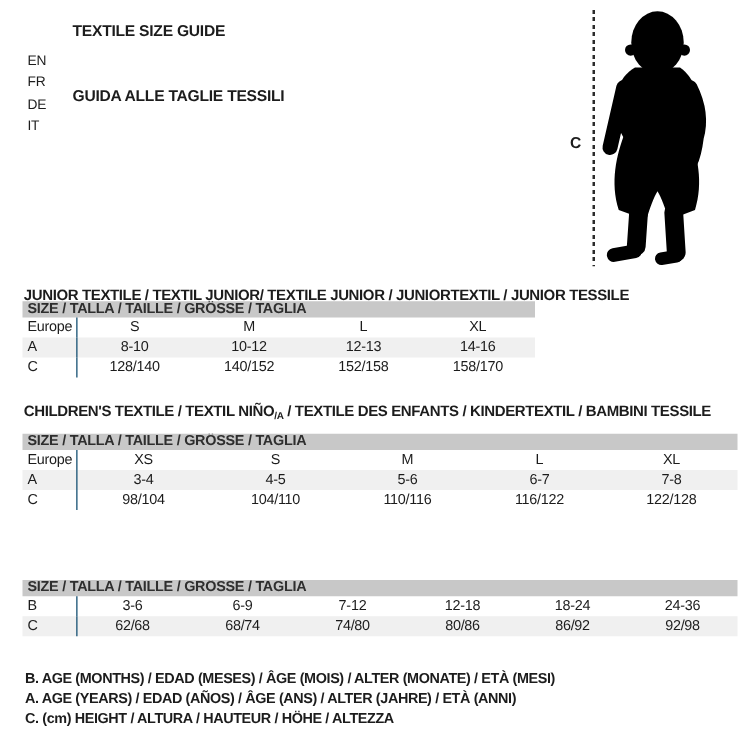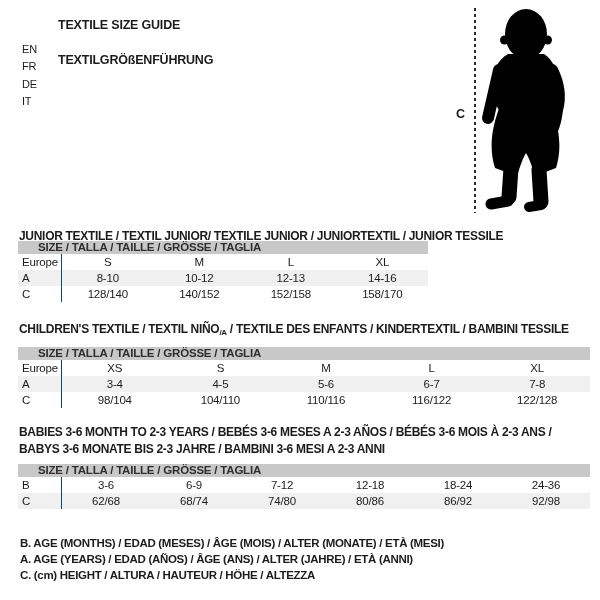--- a/index.html
+++ b/index.html
@@ -29,21 +29,21 @@
   .sec-heading {
     position: absolute; left: 19px;
     font-size: 12px; font-weight: 700; letter-spacing: -0.3px;
     line-height: 16.5px; white-space: nowrap;
   }
   .sub { font-size: 8px; vertical-align: -2px; font-weight: 700; }
   .stable { position: absolute; left: 18px; }
   .size-bar {
     height: 13px; background: #c8c8c8;
     font-size: 11.5px; font-weight: 600; color: #2e2e2e;
-    line-height: 13px; padding-left: 20px; white-space: nowrap; overflow: hidden;
+    line-height: 13px; padding-left: 4px; white-space: nowrap; overflow: hidden;
   }
   .trow { display: grid; height: 16px; align-items: center; }
   .trow.shaded { background: #f0f0f0; }
   .tlabel {
     font-size: 11.5px; padding-left: 4px; height: 100%;
     display: flex; align-items: center;
     border-right: 1px solid #0c4a6e;
   }
   .tcell { font-size: 11.5px; text-align: center; }
   .t1 { width: 410px; top: 241px; }
@@ -61,24 +61,24 @@
   <div class="lang-list">
     <div class="lang-row">
       <span class="lang-code">EN</span>
       <span class="lang-label">TEXTILE SIZE GUIDE</span>
     </div>
     <div class="lang-row">
       <span class="lang-code">FR</span>
     </div>
     <div class="lang-row">
       <span class="lang-code">DE</span>
-      <span class="lang-label">TEXTILGRÖßENFÜHRUNG</span>
     </div>
     <div class="lang-row">
       <span class="lang-code">IT</span>
+      <span class="lang-label">GUIDA ALLE TAGLIE TESSILI</span>
     </div>
   </div>
 
   <span class="c-label">C</span>
   <div class="measure-line"></div>
   <svg class="silhouette" width="90" height="207" viewBox="0 0 90 207" fill="#000" stroke="#000">
     <ellipse cx="46" cy="28" rx="21" ry="25" stroke="none"></ellipse>
     <circle cx="24.5" cy="34" r="4.5" stroke="none"></circle>
     <circle cx="67.5" cy="34" r="4.5" stroke="none"></circle>
     <path d="M28,48 C14,56 10,72 14,92 C17,104 22,110 30,112 L62,112 C70,108 75,100 77,90 C80,72 76,56 64,48 Z" stroke="none"></path>
@@ -143,24 +143,20 @@
           <div class="tlabel">C</div>
           <div class="tcell">98/104</div>
           <div class="tcell">104/110</div>
           <div class="tcell">110/116</div>
           <div class="tcell">116/122</div>
           <div class="tcell">122/128</div>
         </div>
       </div>
   </div>
 
-  <div class="sec-heading" style="top:424px">
-    <div>BABIES 3-6 MONTH TO 2-3 YEARS / BEBÉS 3-6 MESES A 2-3 AÑOS / BÉBÉS 3-6 MOIS À 2-3 ANS /</div>
-    <div>BABYS 3-6 MONATE BIS 2-3 JAHRE / BAMBINI 3-6 MESI A 2-3 ANNI</div>
-  </div>
   <div class="stable t3">
     <div class="size-bar">SIZE / TALLA / TAILLE / GRÖSSE / TAGLIA</div>
     <div>
         <div class="trow" style="grid-template-columns: 44px repeat(6, 1fr);">
           <div class="tlabel">B</div>
           <div class="tcell">3-6</div>
           <div class="tcell">6-9</div>
           <div class="tcell">7-12</div>
           <div class="tcell">12-18</div>
           <div class="tcell">18-24</div>

